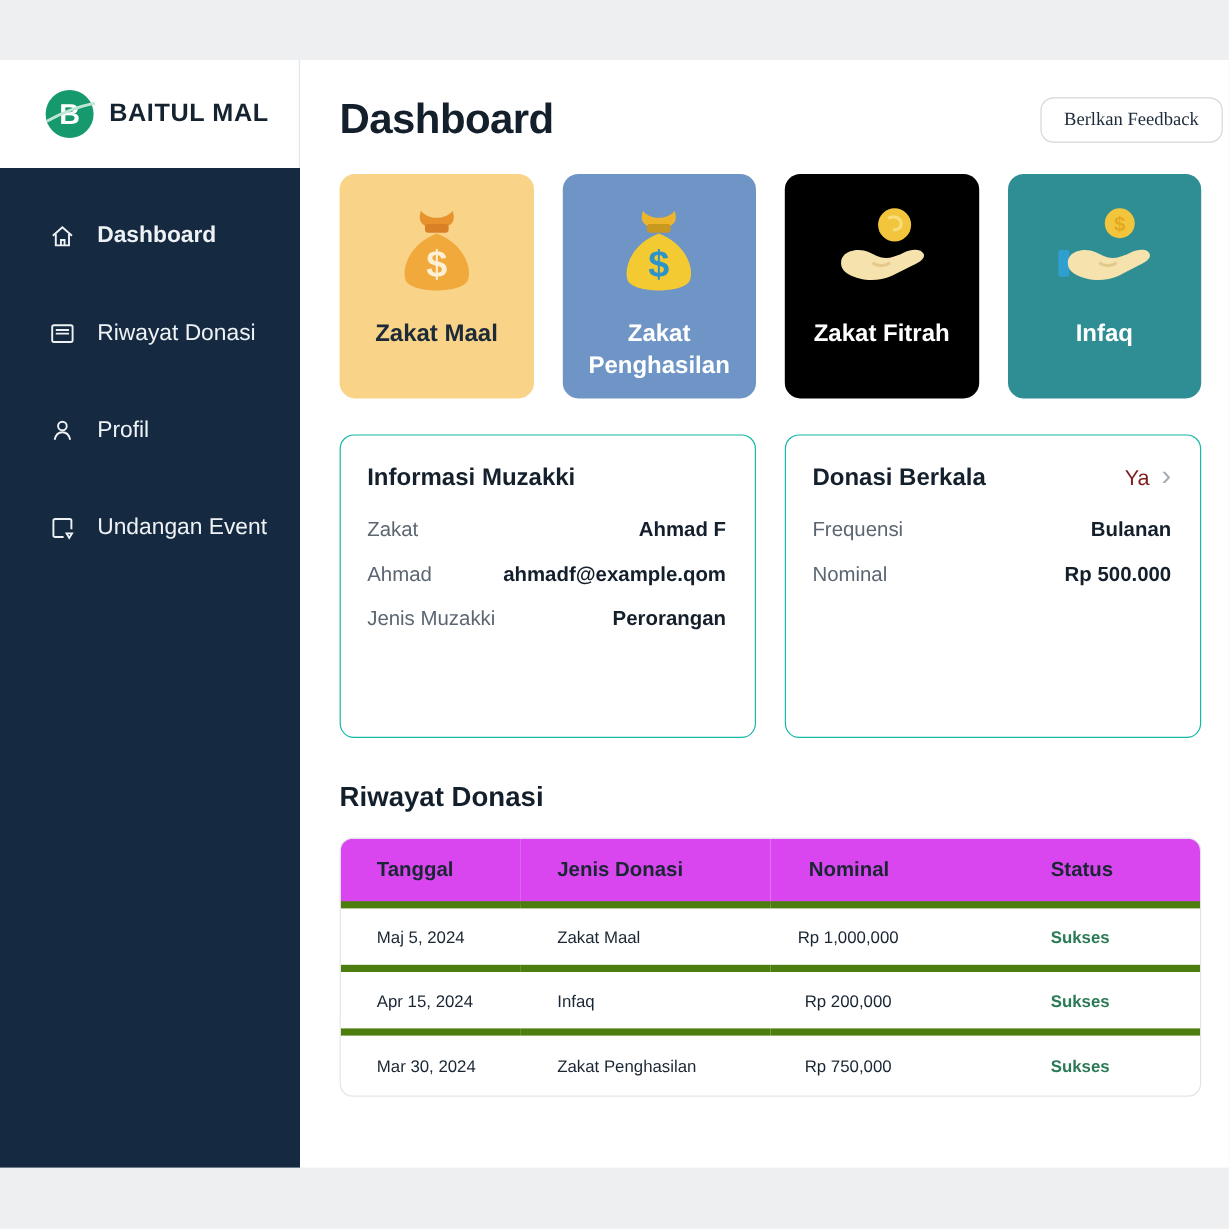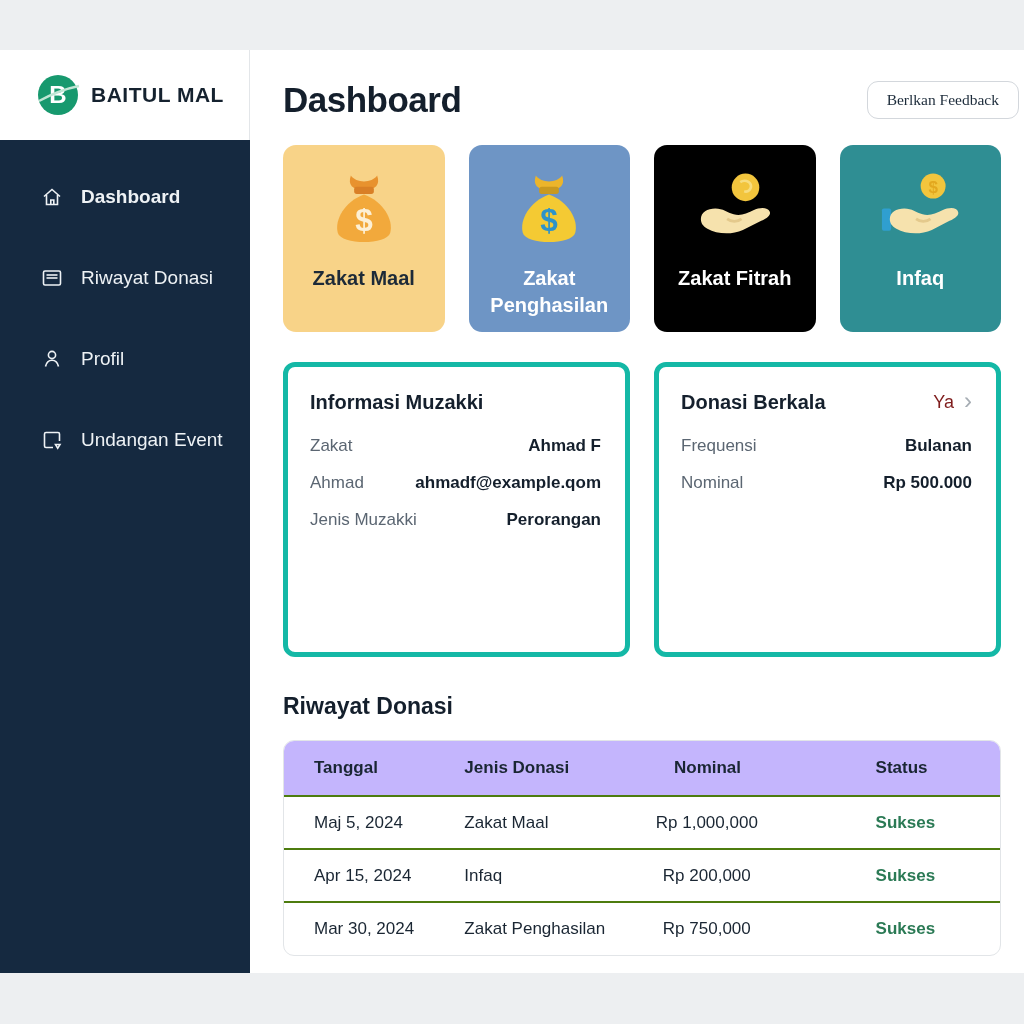--- a/index.html
+++ b/index.html
@@ -58,44 +58,44 @@
     margin-top:12px; font-size:20px; font-weight:bold; text-align:center; line-height:1.35;
     padding:0 10px;
   }
   .card-yellow { background:#f8d388; } .card-yellow .zakat-label { color:#1d2a38; }
   .card-blue   { background:#6e95c5; } .card-blue .zakat-label { color:#ffffff; }
   .card-teal   { background:#000000; } .card-teal .zakat-label { color:#ffffff; }
   .card-teal2  { background:#2f8e93; } .card-teal2 .zakat-label { color:#ffffff; }
   
   .info-grid { display:grid; grid-template-columns:1fr 1fr; gap:24px; margin-top:30px; }
   .info-card {
-    height:295px; background:#ffffff; border:5px solid #14b8a6; border-radius:12px;
+    height:253px; background:#ffffff; border:1px solid #14b8a6; border-radius:12px;
     padding:24px 24px 0 22px;
   }
   .info-card-head { display:flex; justify-content:space-between; align-items:center; margin-bottom:22px; }
   .info-card-title { font-size:20px; font-weight:bold; color:#15202d; }
   .berkala-link { display:flex; align-items:center; gap:10px; cursor:pointer; }
   .berkala-status { font-size:18px; color:#7f1d1d; }
   .chevron { font-size:24px; color:#a6adb4; line-height:1; margin-top:-3px; }
   .info-row { display:flex; justify-content:space-between; align-items:baseline; margin-bottom:17px; }
   .info-label { font-size:17px; color:#5b6672; }
   .info-value { font-size:17px; font-weight:bold; color:#141f2c; }
   
   .history-title { font-size:23px; font-weight:bold; color:#141f2c; margin-top:36px; }
   .table-wrap {
     margin-top:20px; border:1px solid #e2e5e8; border-radius:11px; overflow:hidden;
     background:#ffffff;
   }
   table { width:100%; border-collapse:collapse; }
   col.c1 { width:21%; } col.c2 { width:29%; } col.c3 { width:29%; } col.c4 { width:21%; }
   thead th {
-    background:#c4b5fd; height:55px; text-align:left;
+    background:#d946ef; height:55px; text-align:left;
     font-size:17px; font-weight:bold; color:#1a2633;
   }
-  tbody td { height:53px; font-size:17px; color:#1a2633; border-top:2px solid #4d7c0f; }
+  tbody td { height:53px; font-size:14px; color:#1a2633; border-top:6px solid #4d7c0f; }
   th.col-tanggal, td.col-tanggal { padding-left:30px; }
   th.col-jenis,   td.col-jenis   { padding-left:30px; }
   th.col-nominal { padding-left:32px; }
   td.col-nominal { text-align:center; padding-right:78px; }
   th.col-status,  td.col-status  { padding-left:26px; }
   td.col-status { color:#2b7a55; font-weight:bold; }
 </style>
 </head>
 <body>
 

